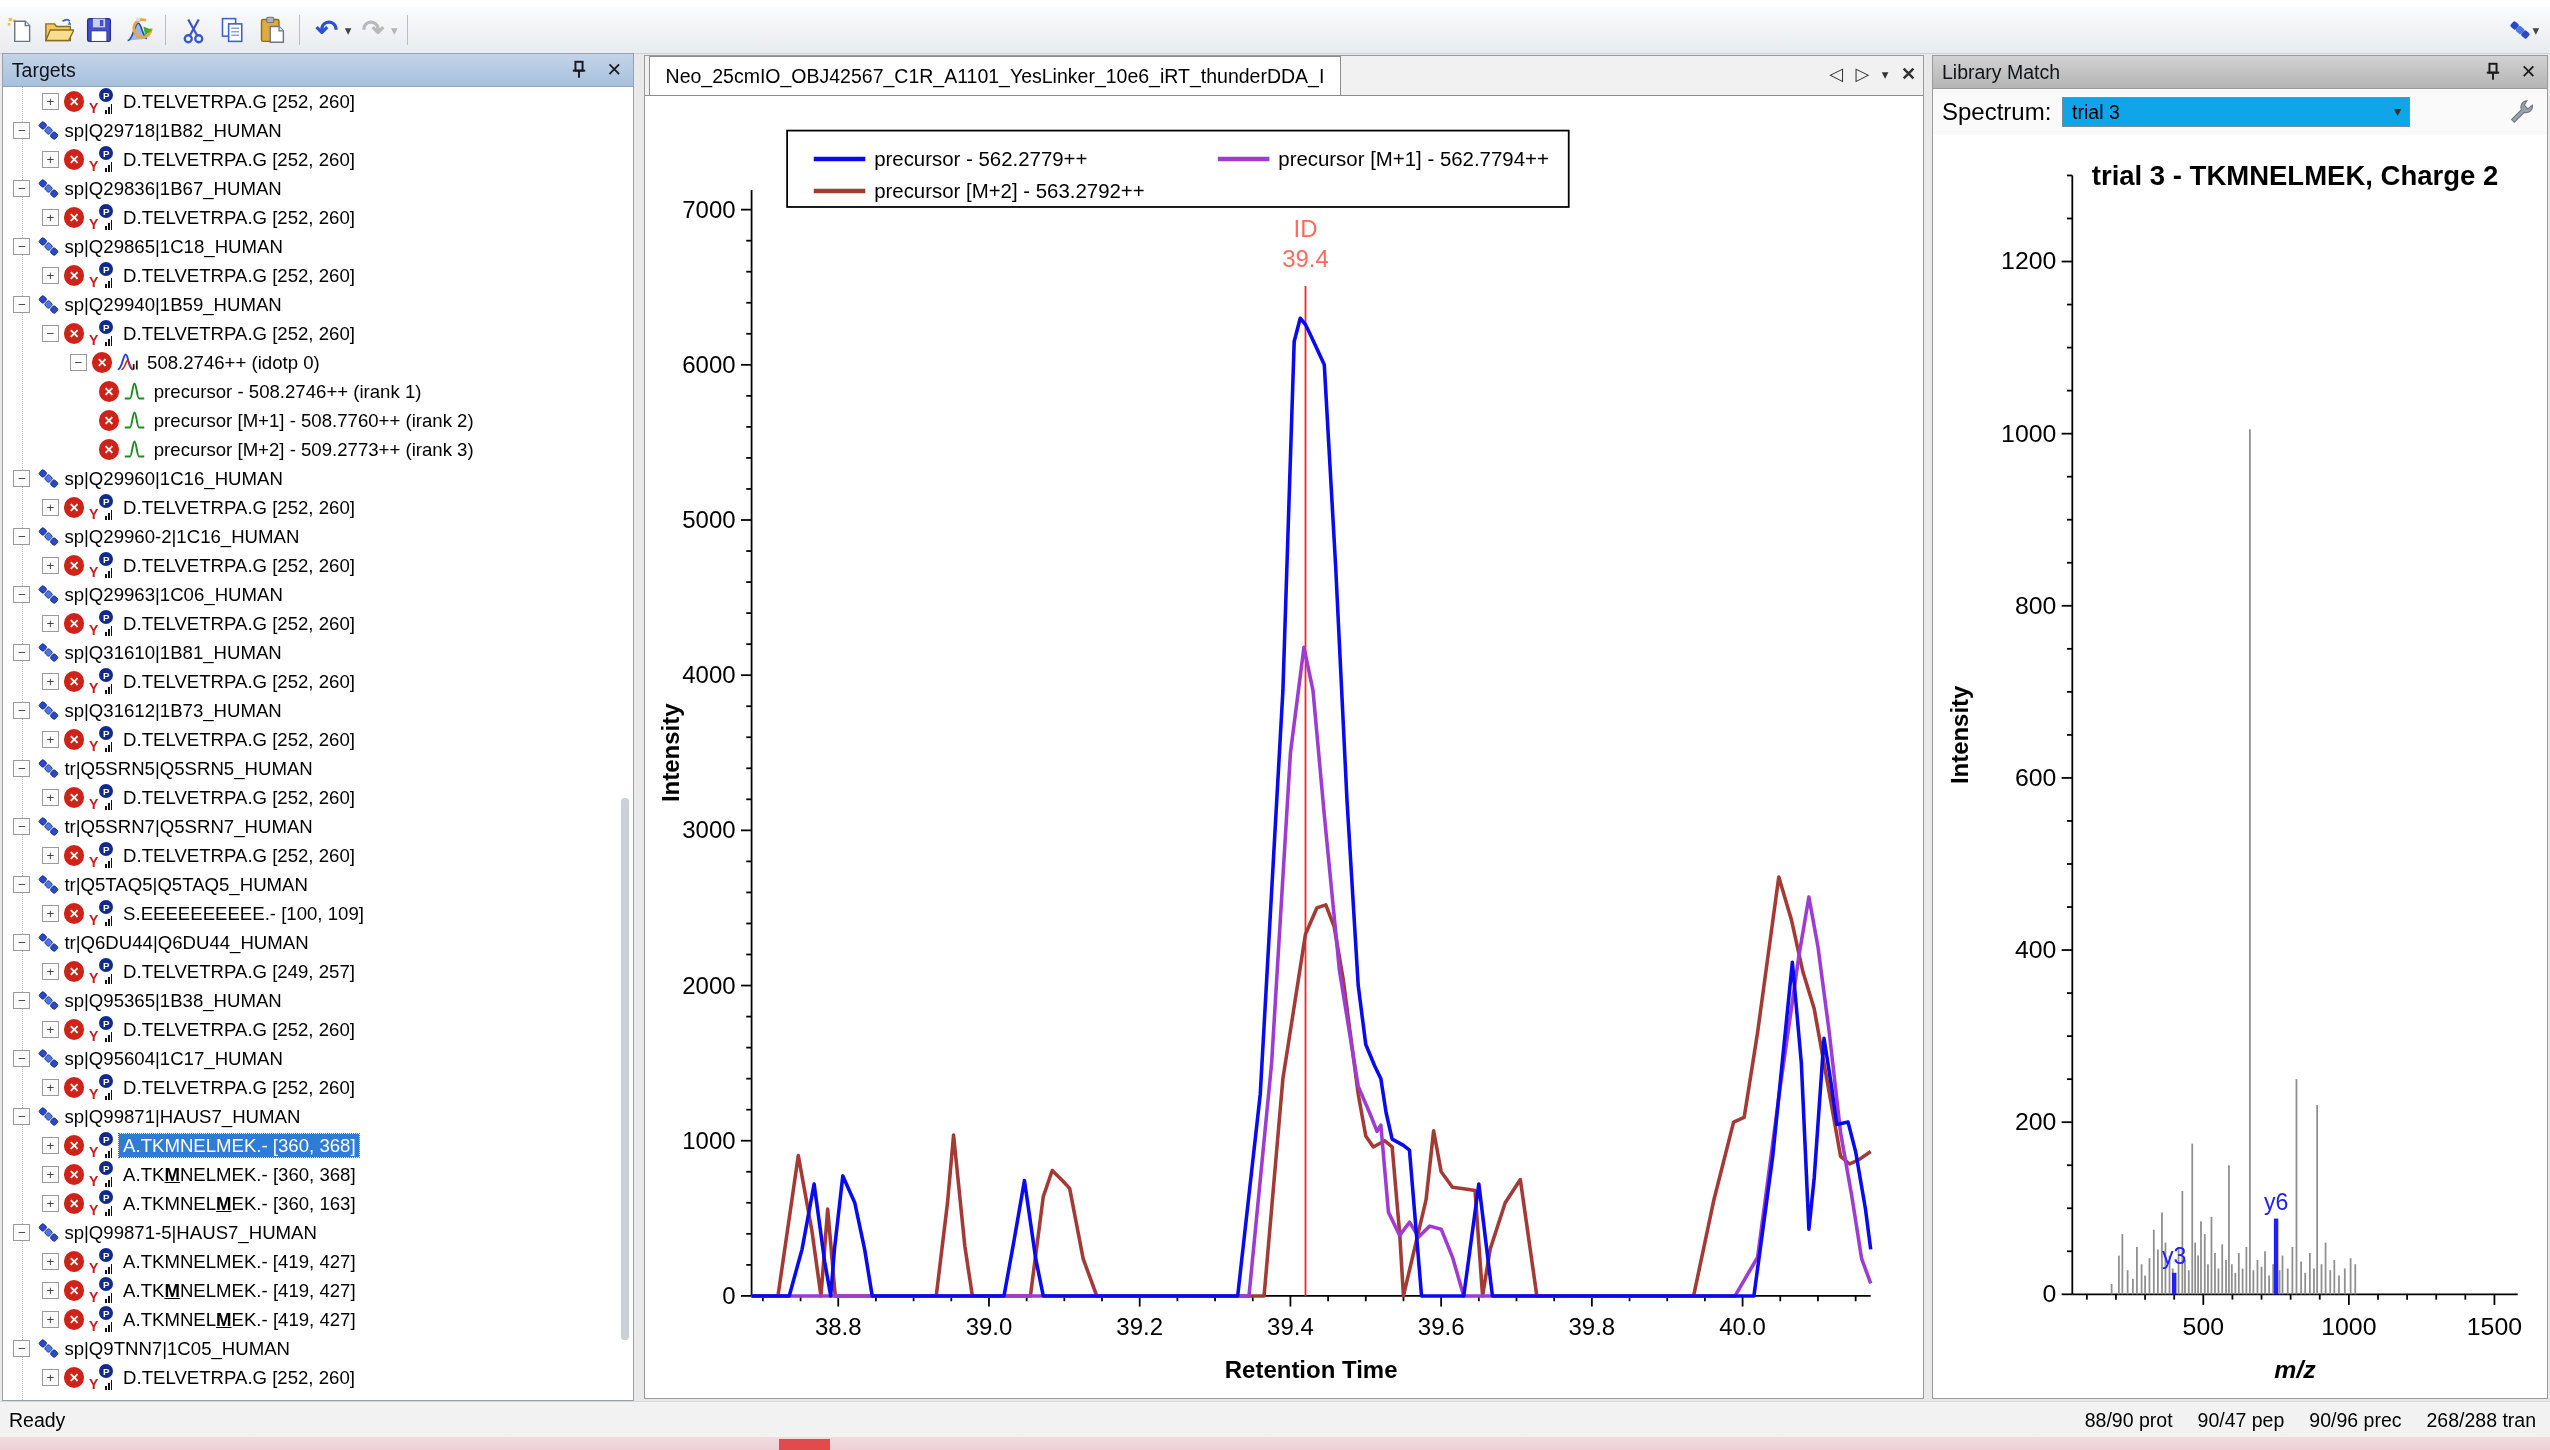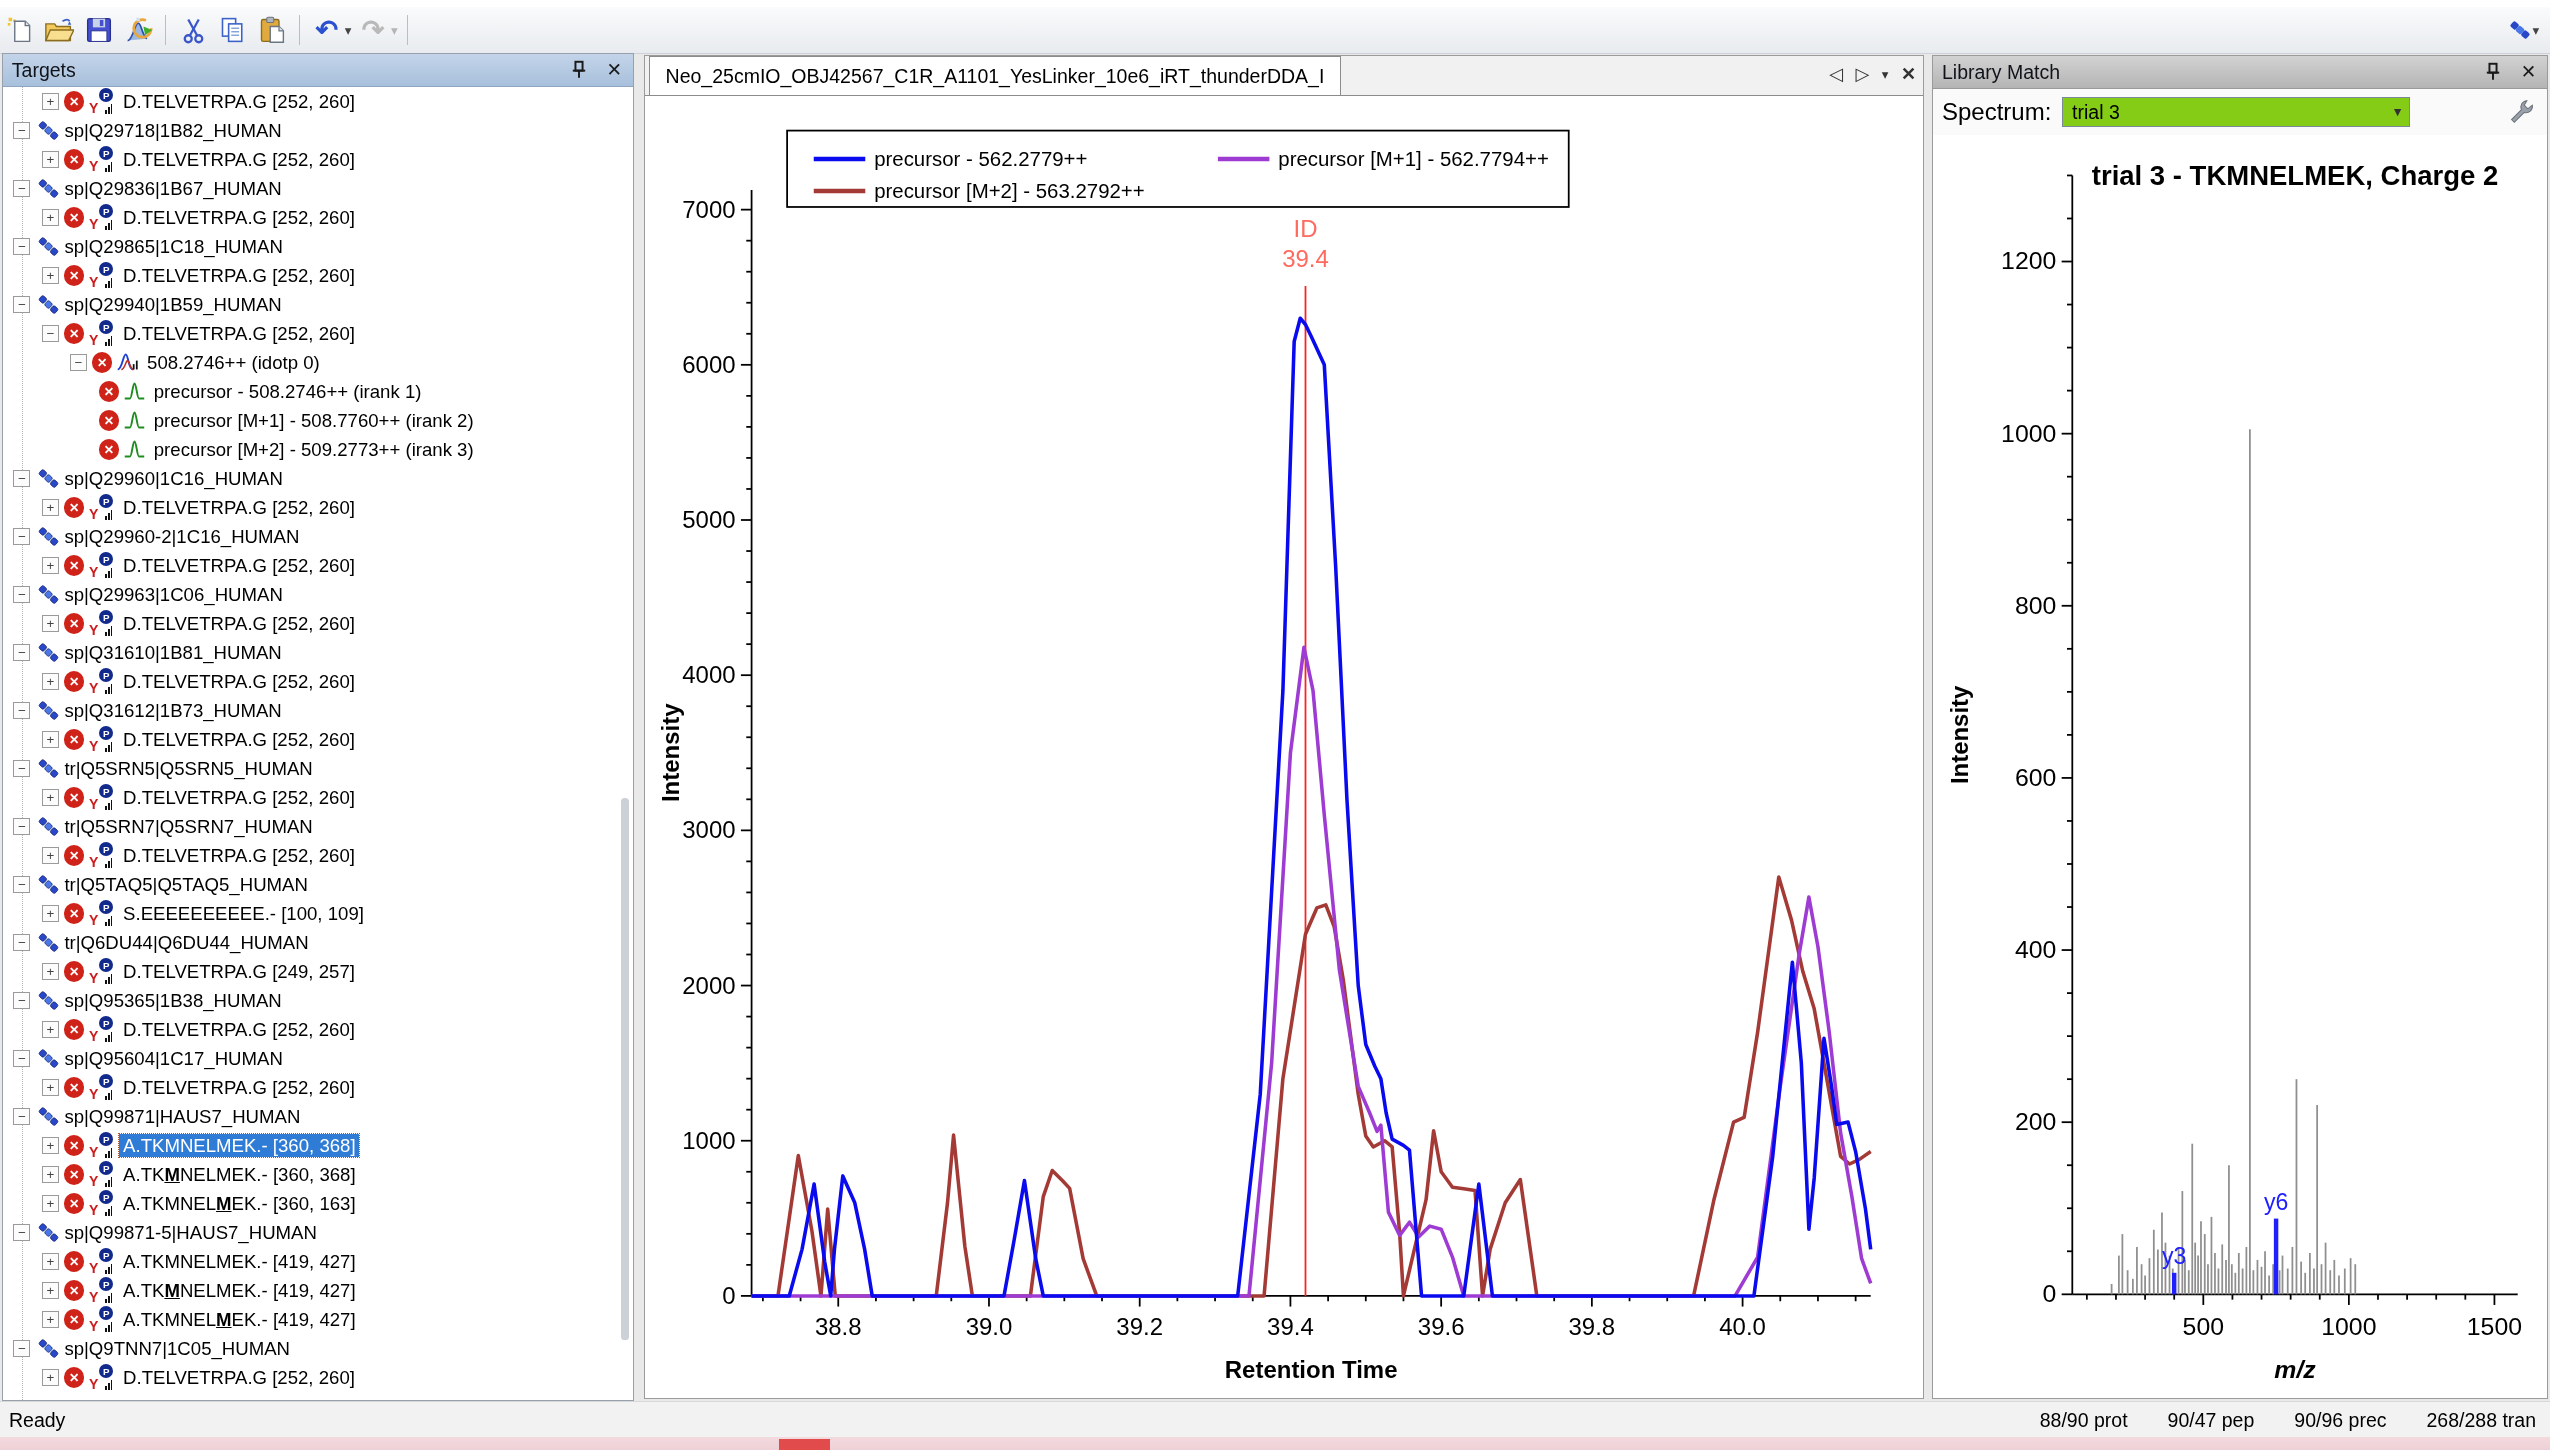--- a/index.html
+++ b/index.html
@@ -45,30 +45,30 @@
   #tabstrip{position:absolute;left:0;top:0;right:0;height:39px;background:#f1f1f1;border-bottom:0.9px solid #8c8c8c;}
   #chart-tab{position:absolute;left:3.6px;top:0;height:38px;background:#ffffff;border:0.9px solid #8c8c8c;border-bottom:none;
     display:flex;align-items:center;padding:0 16px;font-size:19.5px;color:#000;}
   #tabctrl{position:absolute;right:7px;top:7px;display:flex;gap:12.4px;align-items:center;font-size:18px;color:#333;}
   #chromsvg{position:absolute;left:0;top:39px;}
   
   #library{position:absolute;left:1932px;top:55px;width:616px;height:1344px;background:#ffffff;border:0.9px solid #9b9b9b;box-sizing:border-box;}
   #library .panel-hdr{background:linear-gradient(#d2d2d2,#b4b4b4);border-bottom:0.9px solid #9a9a9a;}
   #specrow{position:absolute;left:0;top:33px;right:0;height:46px;background:#fafafa;display:flex;align-items:center;}
   #speclabel{font-size:24px;color:#000;margin-left:9px;}
-  #speccombo{position:relative;margin-left:10.7px;width:348px;height:30px;border:0.9px solid #7a8a99;background:#84cc16;
+  #speccombo{position:relative;margin-left:10.7px;width:348px;height:30px;border:0.9px solid #7a8a99;background:#0ea5e9;
     display:flex;align-items:center;font-size:19.5px;padding-left:9px;box-sizing:border-box;}
   #speccombo .caret{position:absolute;right:5.3px;top:7px;font-size:12.4px;color:#333;}
   #wrench{position:absolute;right:12.4px;top:9px;}
   #specsvg{position:absolute;left:0;top:79px;}
   
   #statusbar{position:absolute;left:0;top:1401px;width:2550px;height:36px;background:#f2f2f2;border-top:0.9px solid #d8d8d8;
     display:flex;align-items:center;font-size:19.5px;color:#000;}
   #status-left{margin-left:9px;}
-  #status-right{position:absolute;right:14px;display:flex;gap:40px;}
+  #status-right{position:absolute;right:14px;display:flex;gap:25px;}
   #taskstrip{position:absolute;left:0;top:1437px;width:2550px;height:14px;background:linear-gradient(#f3dade,#edd0d5);}
   #taskred{position:absolute;left:779px;top:1439px;width:51px;height:10.7px;background:#e14b4b;}
   svg text{font-family:"Liberation Sans",sans-serif;}
 </style>
 </head>
 <body>
 
 <div id="app">
   <div id="menusliver"></div>
 

